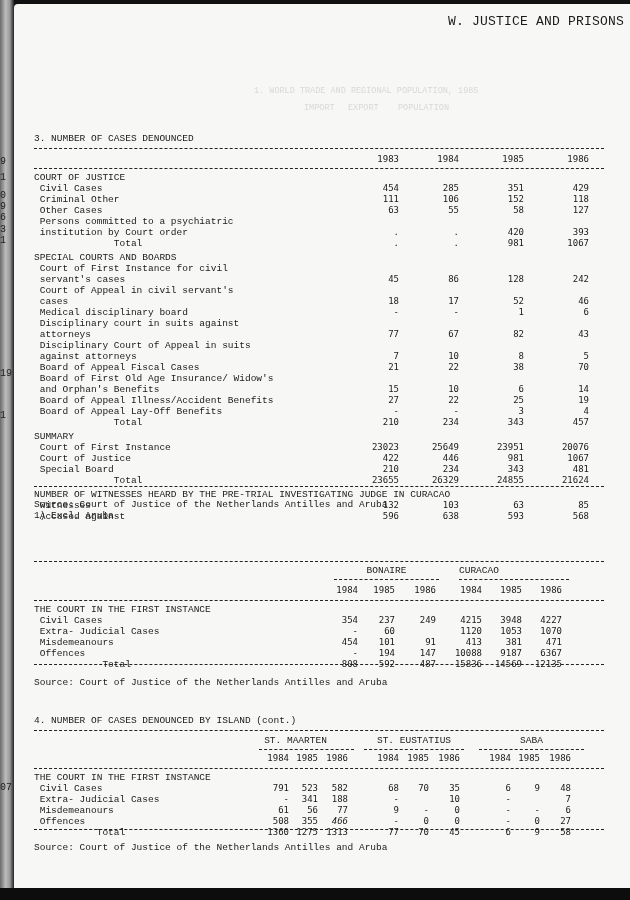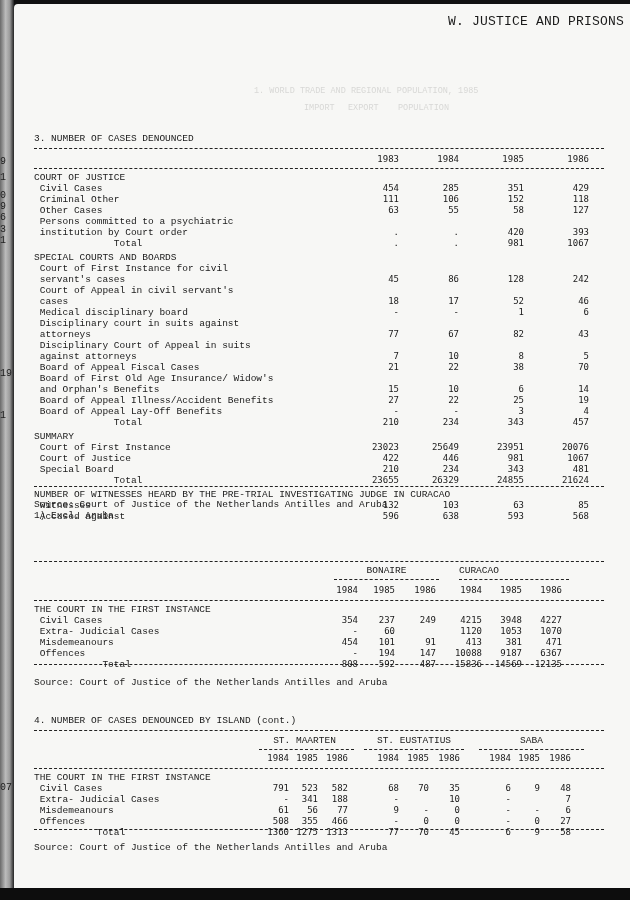--- a/index.html
+++ b/index.html
@@ -221,21 +221,21 @@
     <div class="num" style="left:428px;top:644px;width:40px;">10088</div>
     <div class="num" style="left:468px;top:644px;width:40px;">9187</div>
     <div class="num" style="left:508px;top:644px;width:40px;">6367</div>
     <div class="lbl" style="left:20px;top:655px;">            Total</div>
     <div class="num" style="left:304px;top:655px;width:40px;">808</div>
     <div class="num" style="left:341px;top:655px;width:40px;">592</div>
     <div class="num" style="left:382px;top:655px;width:40px;">487</div>
     <div class="num" style="left:428px;top:655px;width:40px;">15836</div>
     <div class="num" style="left:468px;top:655px;width:40px;">14569</div>
     <div class="num" style="left:508px;top:655px;width:40px;">12135</div>
-    <div class="lbl" style="left:243px;top:731px;width:95px;text-align:center;">ST. MAARTEN</div>
+    <div class="lbl" style="left:234px;top:731px;width:95px;text-align:center;">ST. MAARTEN</div>
     <div class="dash" style="left:245px;top:745px;width:95px;"></div>
     <div class="lbl" style="left:350px;top:731px;width:100px;text-align:center;">ST. EUSTATIUS</div>
     <div class="dash" style="left:350px;top:745px;width:100px;"></div>
     <div class="lbl" style="left:465px;top:731px;width:105px;text-align:center;">SABA</div>
     <div class="dash" style="left:465px;top:745px;width:105px;"></div>
     <div class="num" style="left:245px;top:749px;width:30px;">1984</div>
     <div class="num" style="left:274px;top:749px;width:30px;">1985</div>
     <div class="num" style="left:304px;top:749px;width:30px;">1986</div>
     <div class="num" style="left:355px;top:749px;width:30px;">1984</div>
     <div class="num" style="left:385px;top:749px;width:30px;">1985</div>
@@ -267,21 +267,21 @@
     <div class="num" style="left:304px;top:801px;width:30px;">77</div>
     <div class="num" style="left:355px;top:801px;width:30px;">9</div>
     <div class="num" style="left:385px;top:801px;width:30px;">-</div>
     <div class="num" style="left:416px;top:801px;width:30px;">0</div>
     <div class="num" style="left:467px;top:801px;width:30px;">-</div>
     <div class="num" style="left:496px;top:801px;width:30px;">-</div>
     <div class="num" style="left:527px;top:801px;width:30px;">6</div>
     <div class="lbl" style="left:20px;top:812px;"> Offences</div>
     <div class="num" style="left:245px;top:812px;width:30px;">508</div>
     <div class="num" style="left:274px;top:812px;width:30px;">355</div>
-    <div class="num" style="left:304px;top:812px;width:30px;">466</div>
+    <div class="num" style="left:304px;top:812px;width:30px;font-style:italic;">466</div>
     <div class="num" style="left:355px;top:812px;width:30px;">-</div>
     <div class="num" style="left:385px;top:812px;width:30px;">0</div>
     <div class="num" style="left:416px;top:812px;width:30px;">0</div>
     <div class="num" style="left:467px;top:812px;width:30px;">-</div>
     <div class="num" style="left:496px;top:812px;width:30px;">0</div>
     <div class="num" style="left:527px;top:812px;width:30px;">27</div>
     <div class="lbl" style="left:20px;top:823px;">           Total</div>
     <div class="num" style="left:245px;top:823px;width:30px;">1360</div>
     <div class="num" style="left:274px;top:823px;width:30px;">1275</div>
     <div class="num" style="left:304px;top:823px;width:30px;">1313</div>

